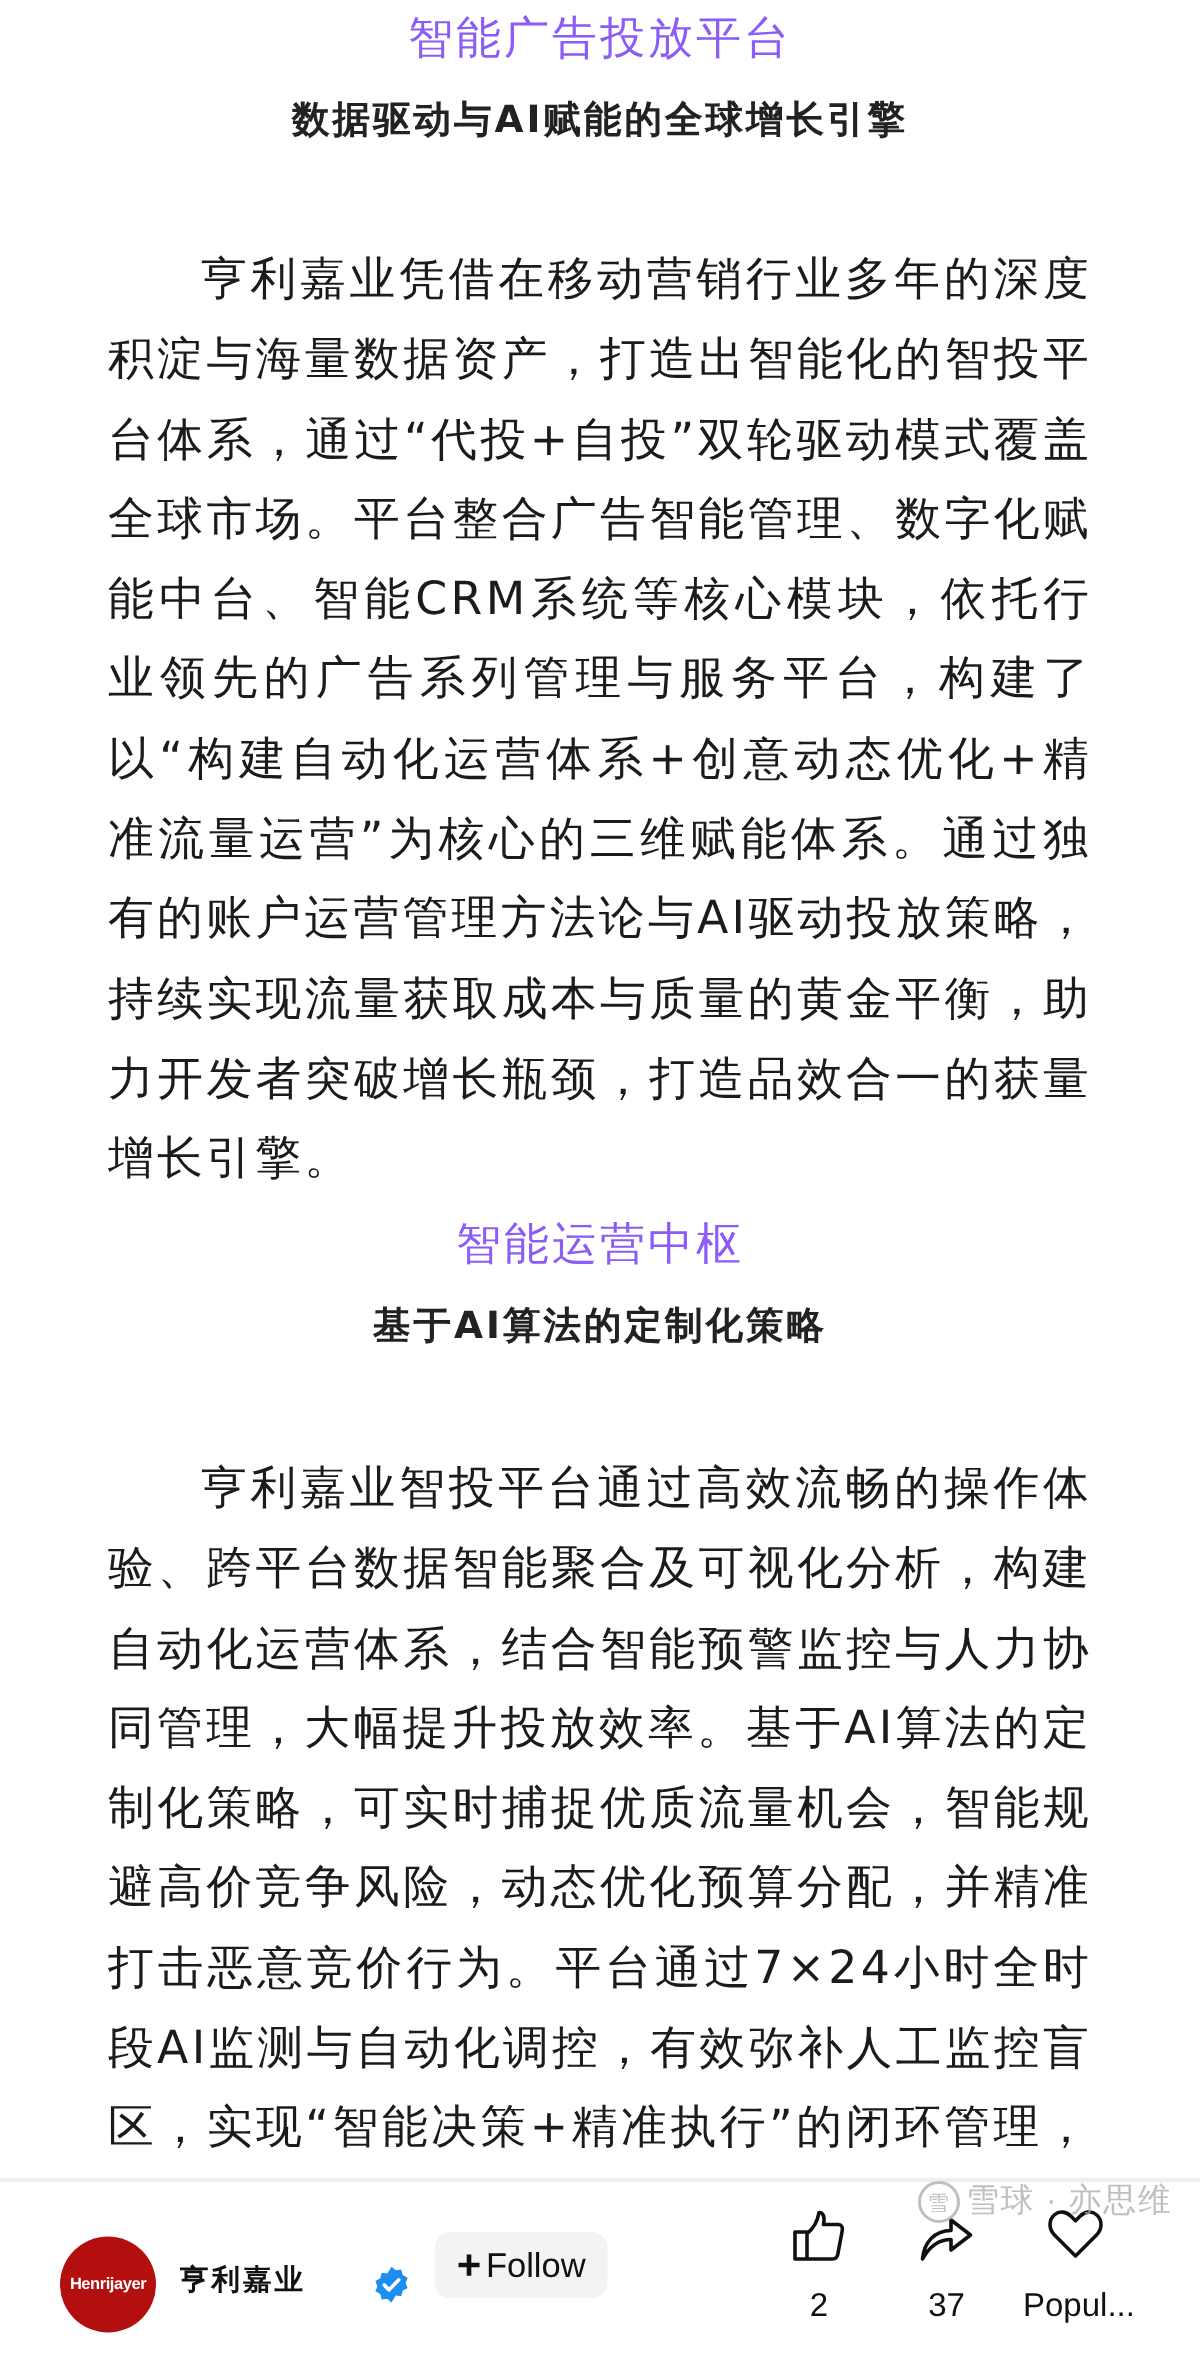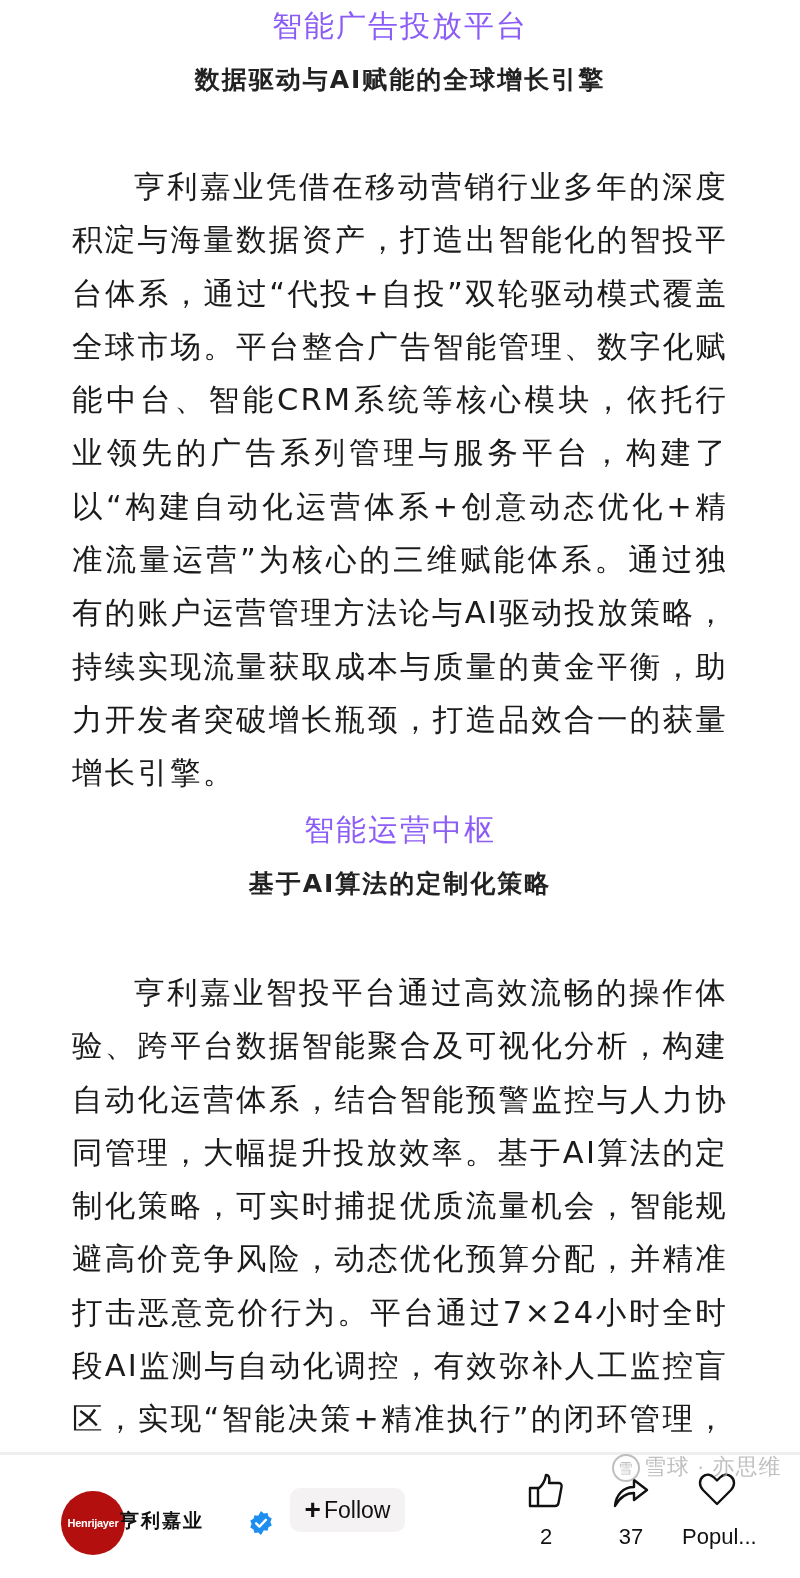--- a/index.html
+++ b/index.html
@@ -23,21 +23,20 @@
       text-indent: 62px; letter-spacing: 2.2px;
       text-align: justify; margin: 0;
     }
     .divider { position: absolute; left: 0; top: 1452px; width: 800px; height: 3px; background: #efefef; }
     .footer { position: absolute; left: 0; top: 1455px; width: 800px; height: 123px; background: #fff; }
     .avatar {
       position: absolute; left: 40px; top: 36px; width: 64px; height: 64px; border-radius: 50%;
       background: #b30f0f; display: flex; align-items: center; justify-content: center;
       color: #fff; font-weight: bold; font-size: 11px; letter-spacing: -0.3px;
       font-family: "Liberation Sans", sans-serif;
-      margin-left: 21px;
     }
     .author {
       position: absolute; left: 120px; top: 40px; font-size: 19px; font-weight: bold; color: #111;
       letter-spacing: 2px; line-height: 50px;
     }
     .verified { position: absolute; left: 248px; top: 55px; width: 26px; height: 26px; }
     .follow {
       position: absolute; left: 290px; top: 33px; width: 115px; height: 44px; border-radius: 10px;
       background: #f4f2f2; color: #111; font-size: 23px; display: flex; align-items: center; justify-content: center;
       font-family: "Liberation Sans", sans-serif; border: none;

